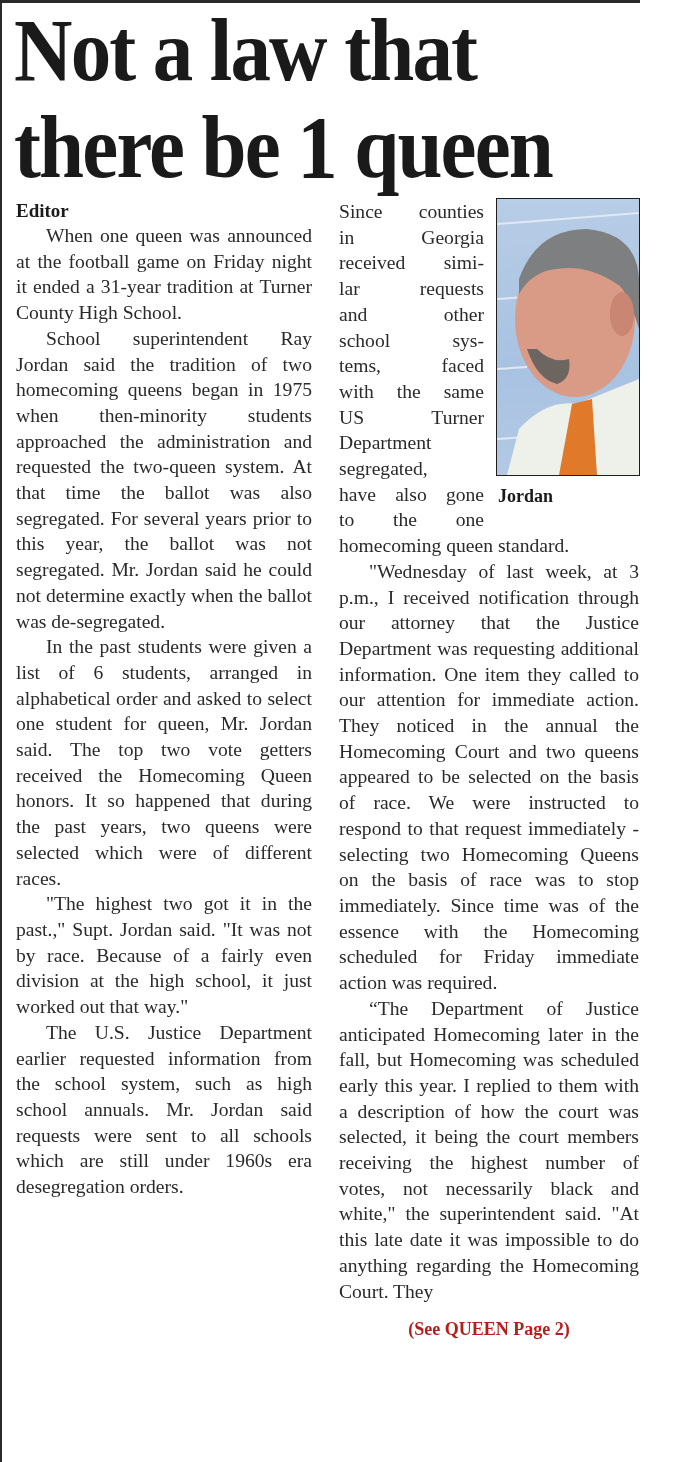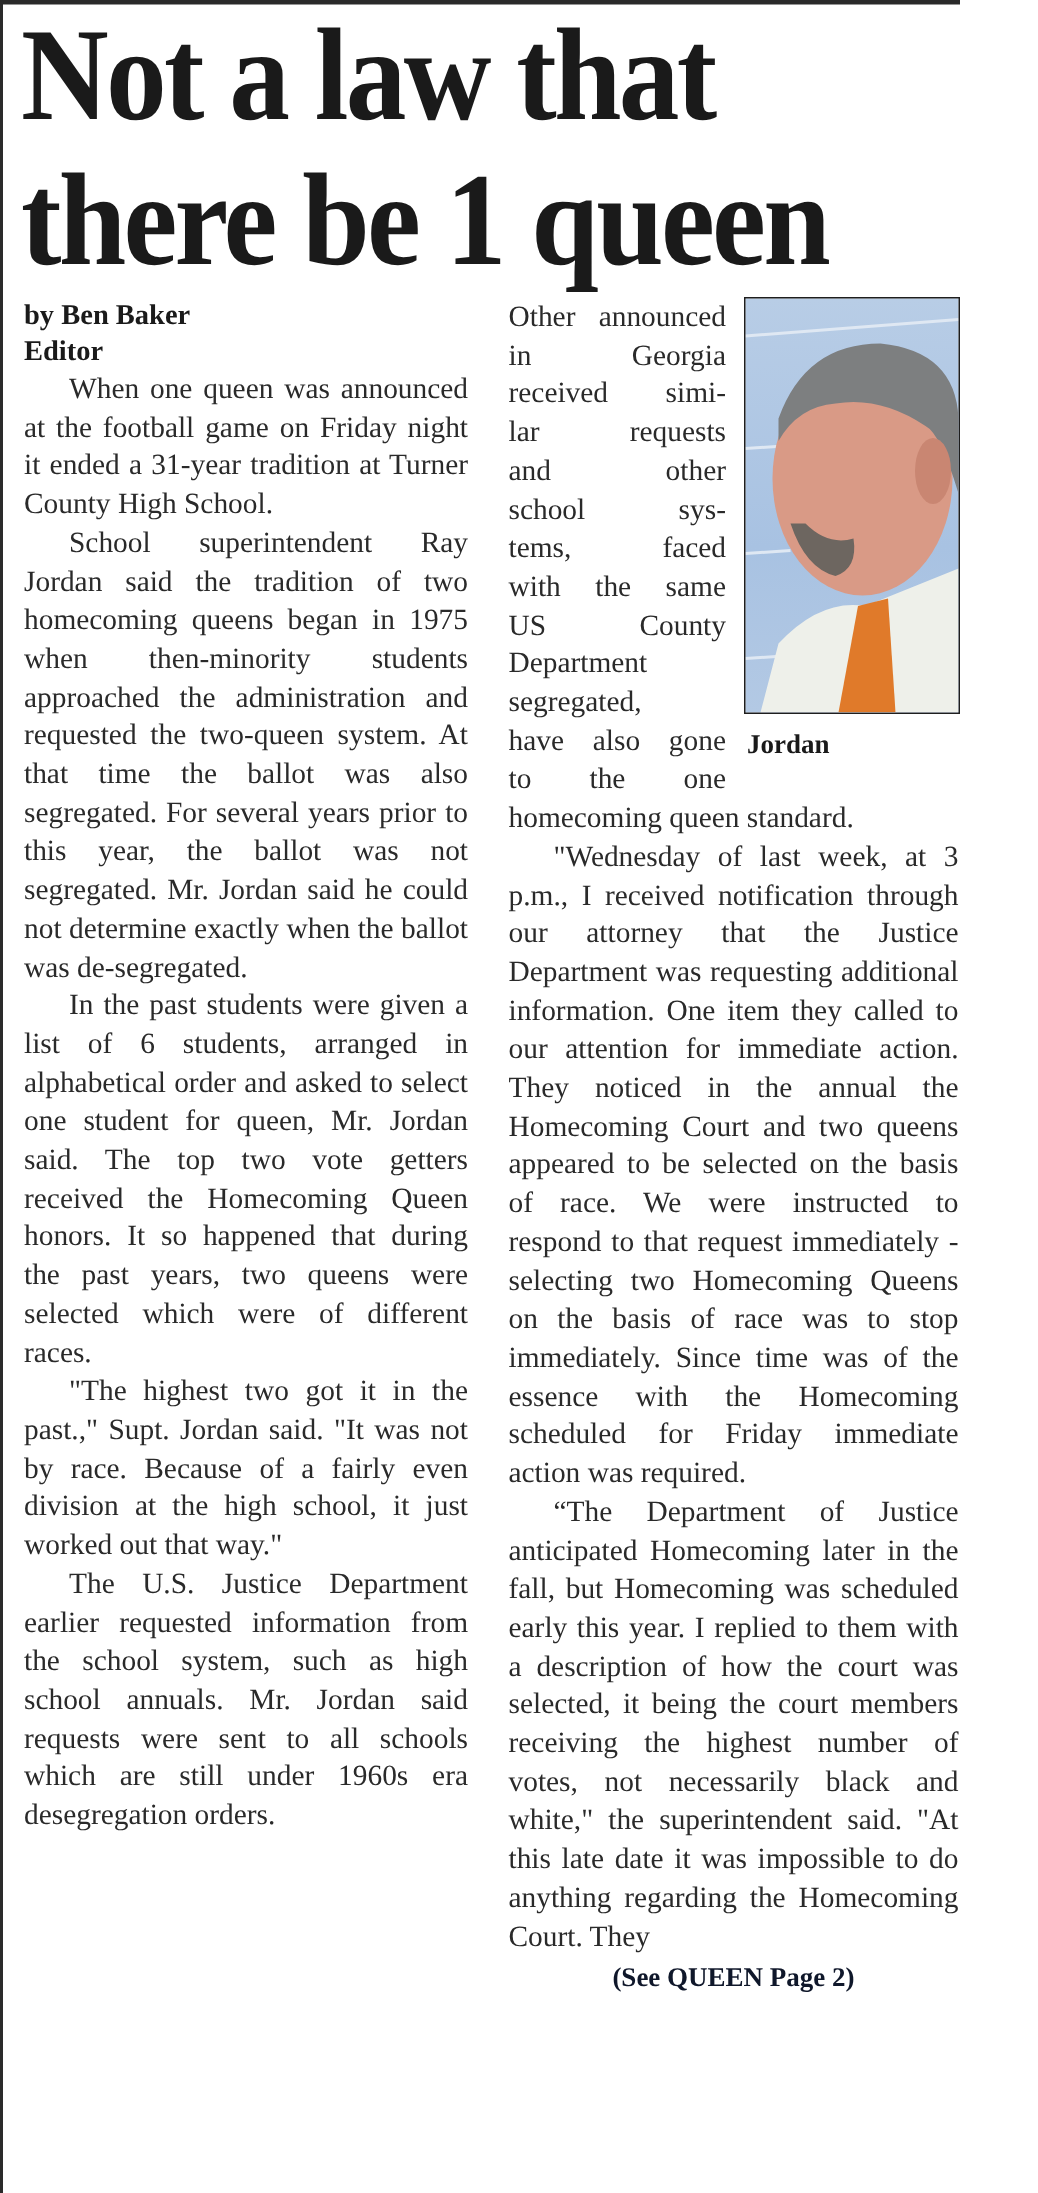--- a/index.html
+++ b/index.html
@@ -22,56 +22,55 @@
     .byline { font-weight: bold; color: #1a1a1a; line-height: 24px; font-size: 19px; }
     .para { text-indent: 30px; margin: 0; }
     .para.noindent { text-indent: 0; }
     .wrap-part { width: 145px; margin: 0; text-align: justify; text-align-last: justify; }
     .photo-wrap { position: absolute; left: 496px; top: 198px; width: 164px; }
     .photo {
       width: 142px; height: 276px; border: 1.5px solid #1e1e1e; position: relative; overflow: hidden;
       background: linear-gradient(180deg, #b8cde6 0%, #a8c2e2 60%, #b3c9e4 100%);
     }
     .caption { font-family: "Liberation Serif", serif; font-weight: bold; font-size: 18px; color: #1a1a1a; margin-top: 10px; margin-left: 2px; }
-    .see-more { text-align: center; font-weight: bold; color: #0f172a; margin-top: 2px; font-size: 18px; }
+    .see-more { text-align: center; font-weight: bold; color: #b91c1c; margin-top: 13px; font-size: 18px; }
   </style>
 </head>
 <body>
 
 <div class="frame-top"></div>
 <div class="frame-left"></div>
 
 <h1 class="headline">
   <span>Not a law that</span><br>
   <span>there be 1 queen</span>
 </h1>
 
 <div class="col col-left">
   <div class="byline">
-    <div>by Ben Baker</div>
     <div>Editor</div>
   </div>
   <p class="para">When one queen was announced at the football game on Friday night it ended a 31-year tradition at Turner County High School.</p>
   <p class="para">School superintendent Ray Jordan said the tradition of two homecoming queens began in 1975 when then-minority students approached the administration and requested the two-queen system. At that time the ballot was also segregated. For several years prior to this year, the ballot was not segregated. Mr. Jordan said he could not determine exactly when the ballot was de-segregated.</p>
   <p class="para">In the past students were given a list of 6 students, arranged in alphabetical order and asked to select one student for queen, Mr. Jordan said. The top two vote getters received the Homecoming Queen honors. It so happened that during the past years, two queens were selected which were of different races.</p>
   <p class="para">"The highest two got it in the past.," Supt. Jordan said. "It was not by race. Because of a fairly even division at the high school, it just worked out that way."</p>
   <p class="para">The U.S. Justice Department earlier requested information from the school system, such as high school annuals. Mr. Jordan said requests were sent to all schools which are still under 1960s era desegregation orders.</p>
 </div>
 
 <div class="col col-right">
   <div>
-    <p class="wrap-part">Other announced</p>
+    <p class="wrap-part">Since counties</p>
     <p class="wrap-part">in Georgia</p>
     <p class="wrap-part">received simi-</p>
     <p class="wrap-part">lar requests</p>
     <p class="wrap-part">and other</p>
     <p class="wrap-part">school sys-</p>
     <p class="wrap-part">tems, faced</p>
     <p class="wrap-part">with the same</p>
-    <p class="wrap-part">US County</p>
+    <p class="wrap-part">US Turner</p>
     <p class="wrap-part">Department</p>
     <p class="wrap-part">segregated,</p>
     <p class="wrap-part">have also gone</p>
     <p class="wrap-part">to the one</p>
   </div>
   <p class="para noindent">homecoming queen standard.</p>
   <p class="para">"Wednesday of last week, at 3 p.m., I received notification through our attorney that the Justice Department was requesting additional information. One item they called to our attention for immediate action. They noticed in the annual the Homecoming Court and two queens appeared to be selected on the basis of race. We were instructed to respond to that request immediately - selecting two Homecoming Queens on the basis of race was to stop immediately. Since time was of the essence with the Homecoming scheduled for Friday immediate action was required.</p>
   <p class="para">“The Department of Justice anticipated Homecoming later in the fall, but Homecoming was scheduled early this year. I replied to them with a description of how the court was selected, it being the court members receiving the highest number of votes, not necessarily black and white," the superintendent said. "At this late date it was impossible to do anything regarding the Homecoming Court. They</p>
   <div class="see-more">(See QUEEN Page 2)</div>
 </div>

